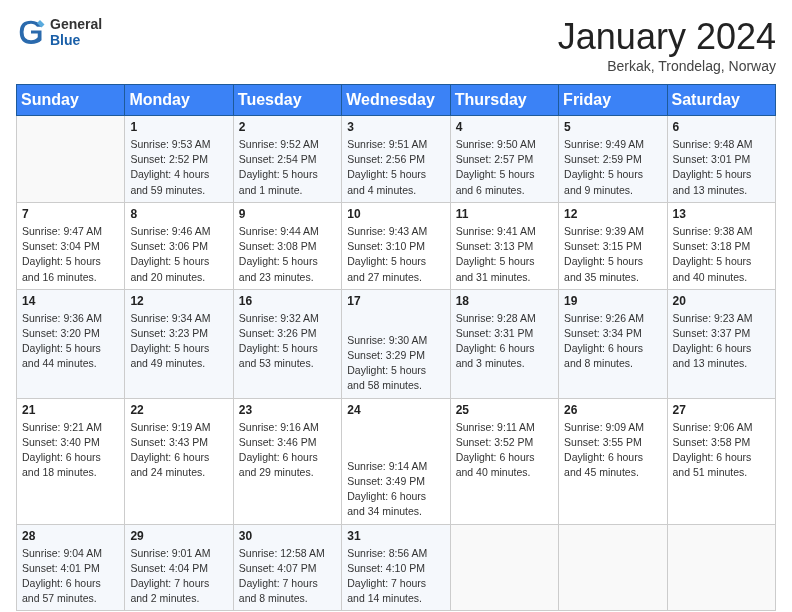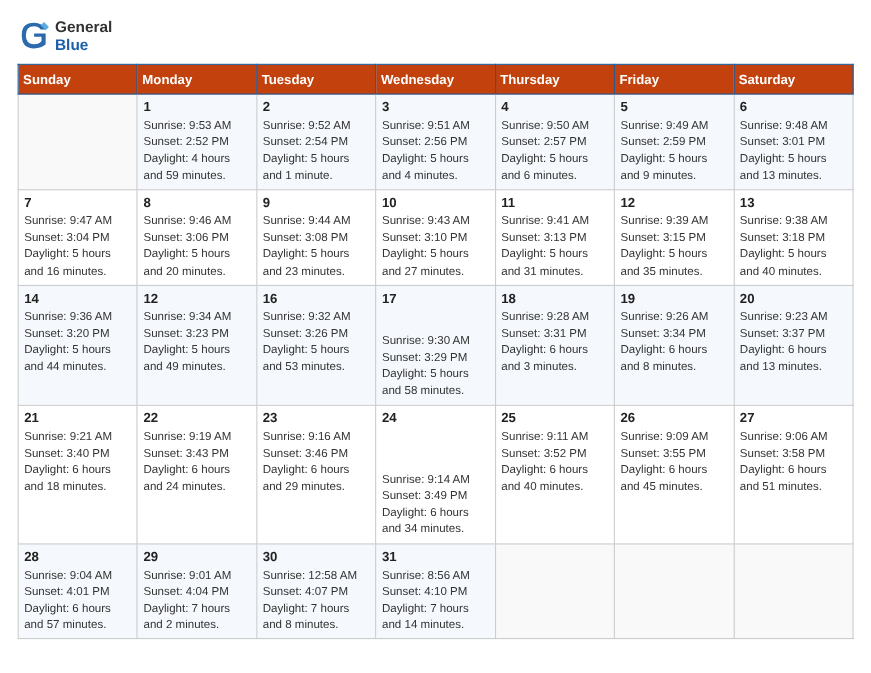--- a/index.html
+++ b/index.html
@@ -44,26 +44,26 @@
     .location {
       font-size: 14px;
       color: #444;
     }
     .calendar {
       width: 100%;
       border-collapse: collapse;
       font-size: 11px;
     }
     .calendar th {
-      background: #c2410c;
+      background: #3b82f6;
       color: #fff;
       padding: 6px 4px;
       text-align: left;
       font-weight: bold;
-      font-size: 12px;
+      font-size: 16px;
       border: 1px solid #1e5a9a;
     }
     .calendar td {
       border: 1px solid #ccc;
       vertical-align: top;
       padding: 4px 5px;
       width: 108px;
       min-height: 80px;
       background: #fff;
     }
@@ -96,20 +96,24 @@
   <div class="logo">
     <svg class="logo-icon" viewBox="0 0 40 40">
       <path d="M5 20 Q5 5 20 5 Q30 5 34 13 L28 13 Q25 9 20 9 Q10 9 10 20 Q10 31 20 31 Q26 31 29 27 L29 22 L20 22 L20 18 L34 18 L34 31 Q29 36 20 36 Q5 36 5 20 Z" fill="#2a6aad"></path>
       <path d="M32 4 L38 10 L34 14 L28 8 Z" fill="#5aabde"></path>
     </svg>
     <div class="logo-text">
       <span class="logo-general">General</span>
       <span class="logo-blue">Blue</span>
     </div>
   </div>
+  <div class="title-block">
+    <div class="month-title">January 2024</div>
+    <div class="location">Berkak, Trondelag, Norway</div>
+  </div>
 </div>
 
 <table class="calendar">
   <thead>
     <tr>
     <th>Sunday</th>
         <th>Monday</th>
         <th>Tuesday</th>
         <th>Wednesday</th>
         <th>Thursday</th>

